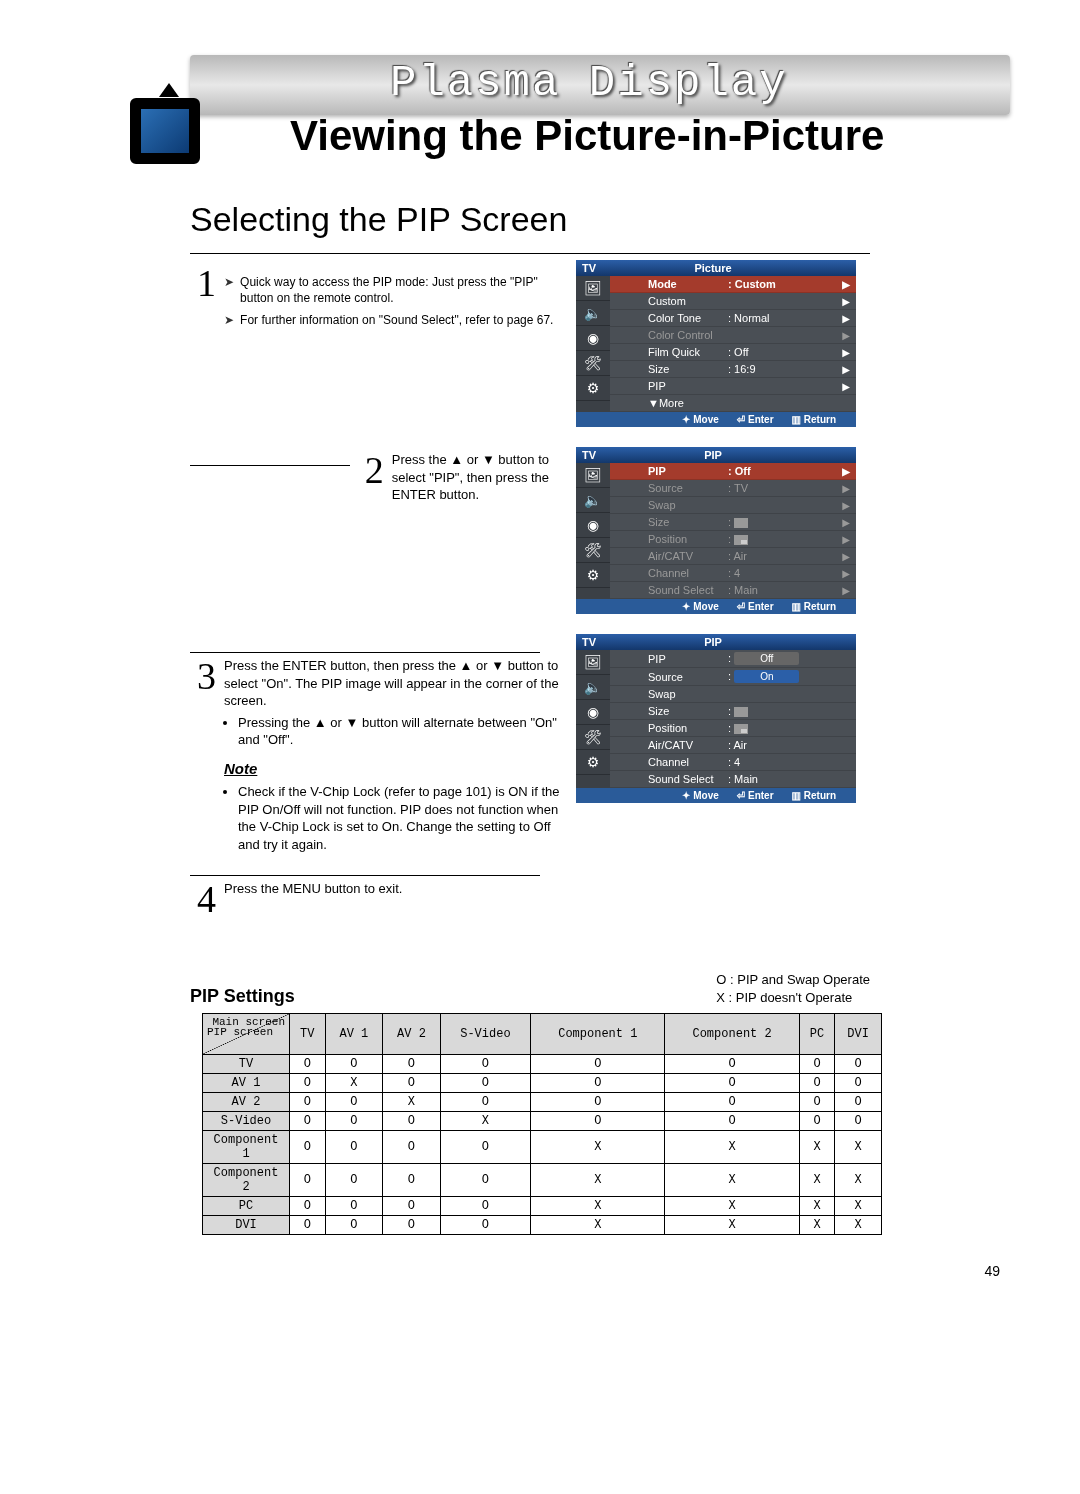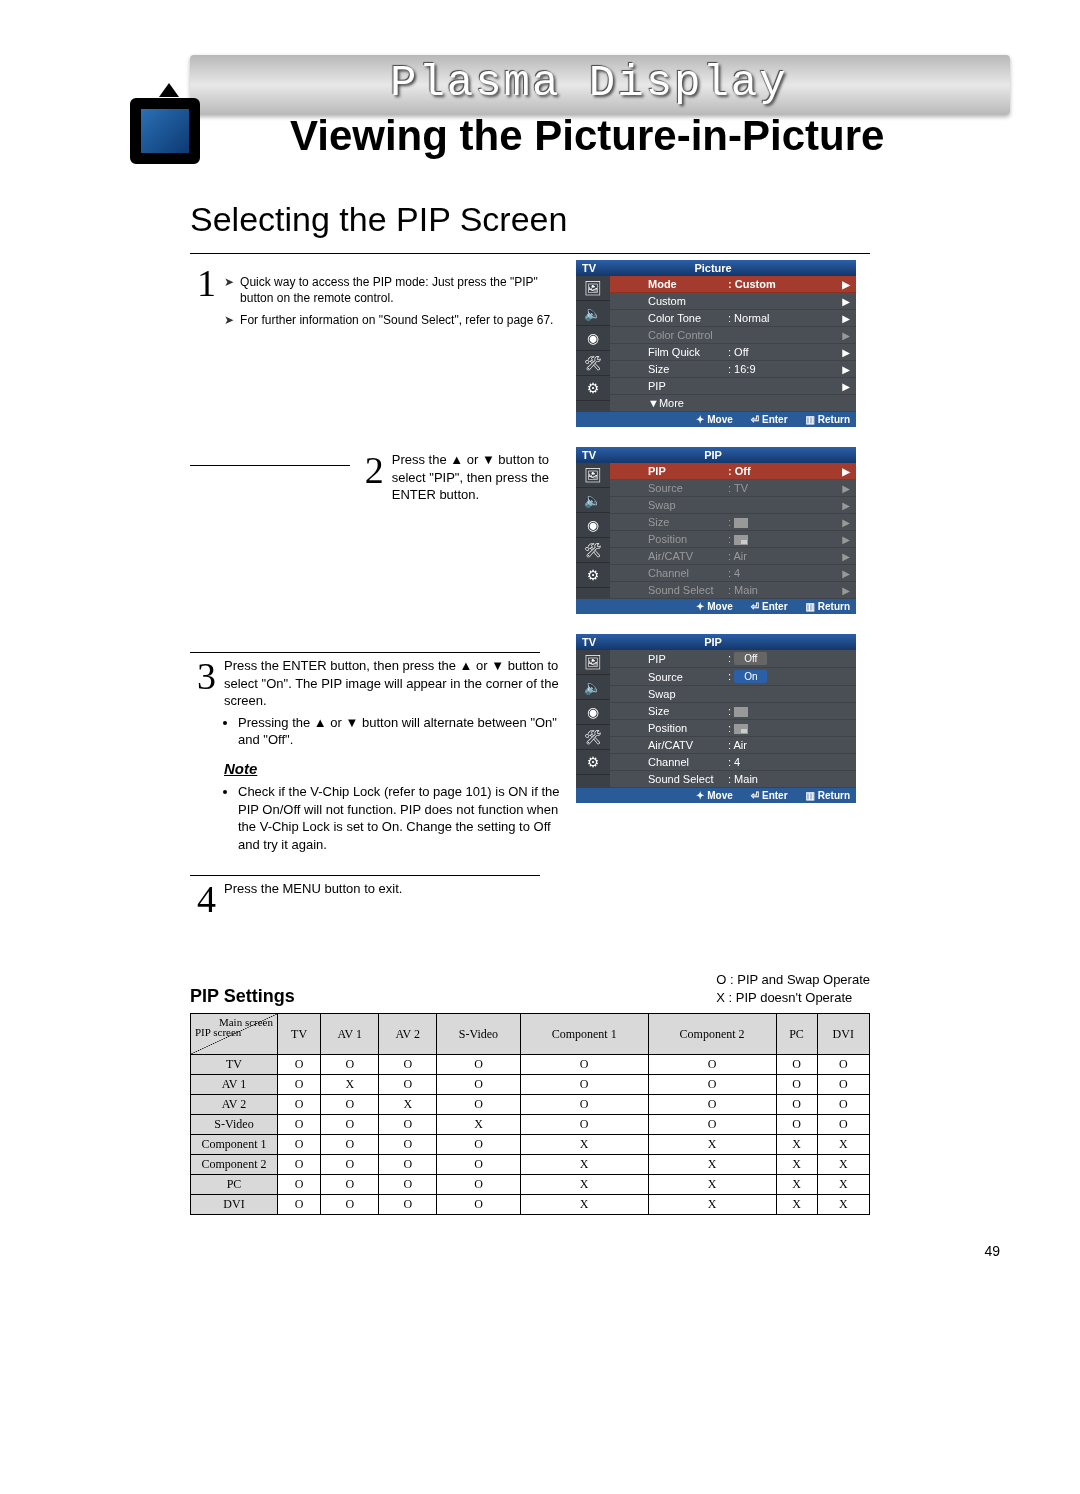--- a/index.html
+++ b/index.html
@@ -163,37 +163,37 @@
     align-items:center;
     font-size: 11px;
   }
   .osd-row.hl { background:#a43b2c; color:#fff; font-weight:bold;}
   .osd-row.dim { color:#999; }
   .osd-row .lbl { width: 80px; margin-left: 32px; }
   .osd-row .val { flex:1; }
   .osd-row .tri { font-size:10px; }
   .osd-footer {
     background:#2a5b99;
-    padding:2px 6px;
+    padding:2px 20px;
     font-size:10px;
     display:flex; gap:18px; justify-content:flex-end;
     font-weight:bold;
   }
   .osd-footer span::before { margin-right:3px; }
   .sz-box {
     display:inline-block; width:14px; height:10px;
     background:#999; vertical-align:middle;
     position:relative;
   }
   .sz-box.inner::after{
     content:""; position:absolute; width:6px;height:4px;
     background:#ccc; right:1px; bottom:1px;
   }
   .opt-box {
-    display:inline-block; padding:1px 10px; background:#666;
+    display:inline-block; padding:1px 26px; background:#666;
     color:#fff; font-size:10px; border-radius:2px; margin-right:6px;
   }
   .opt-box.hl { background:#2b5fa8; }
   
   .settings-block {
     margin-left: 120px;
     margin-top: 20px;
     width: 680px;
   }
   .settings-head {
@@ -207,21 +207,22 @@
   }
   .legend {
     font-size: 13px;
     line-height:1.4;
   }
   table.pip {
     border-collapse: collapse;
     width: 100%;
     margin-top: 6px;
     font-size: 12px;
-    font-family: Liberation Serif, serif;
+    font-family: Liberation Mono, monospace;
+    margin-left: 12px;
   }
   table.pip th, table.pip td {
     border: 1px solid #000;
     text-align:center;
     padding: 2px 4px;
   }
   table.pip th {
     background:#d9d9d9;
     font-weight:normal;
   }

